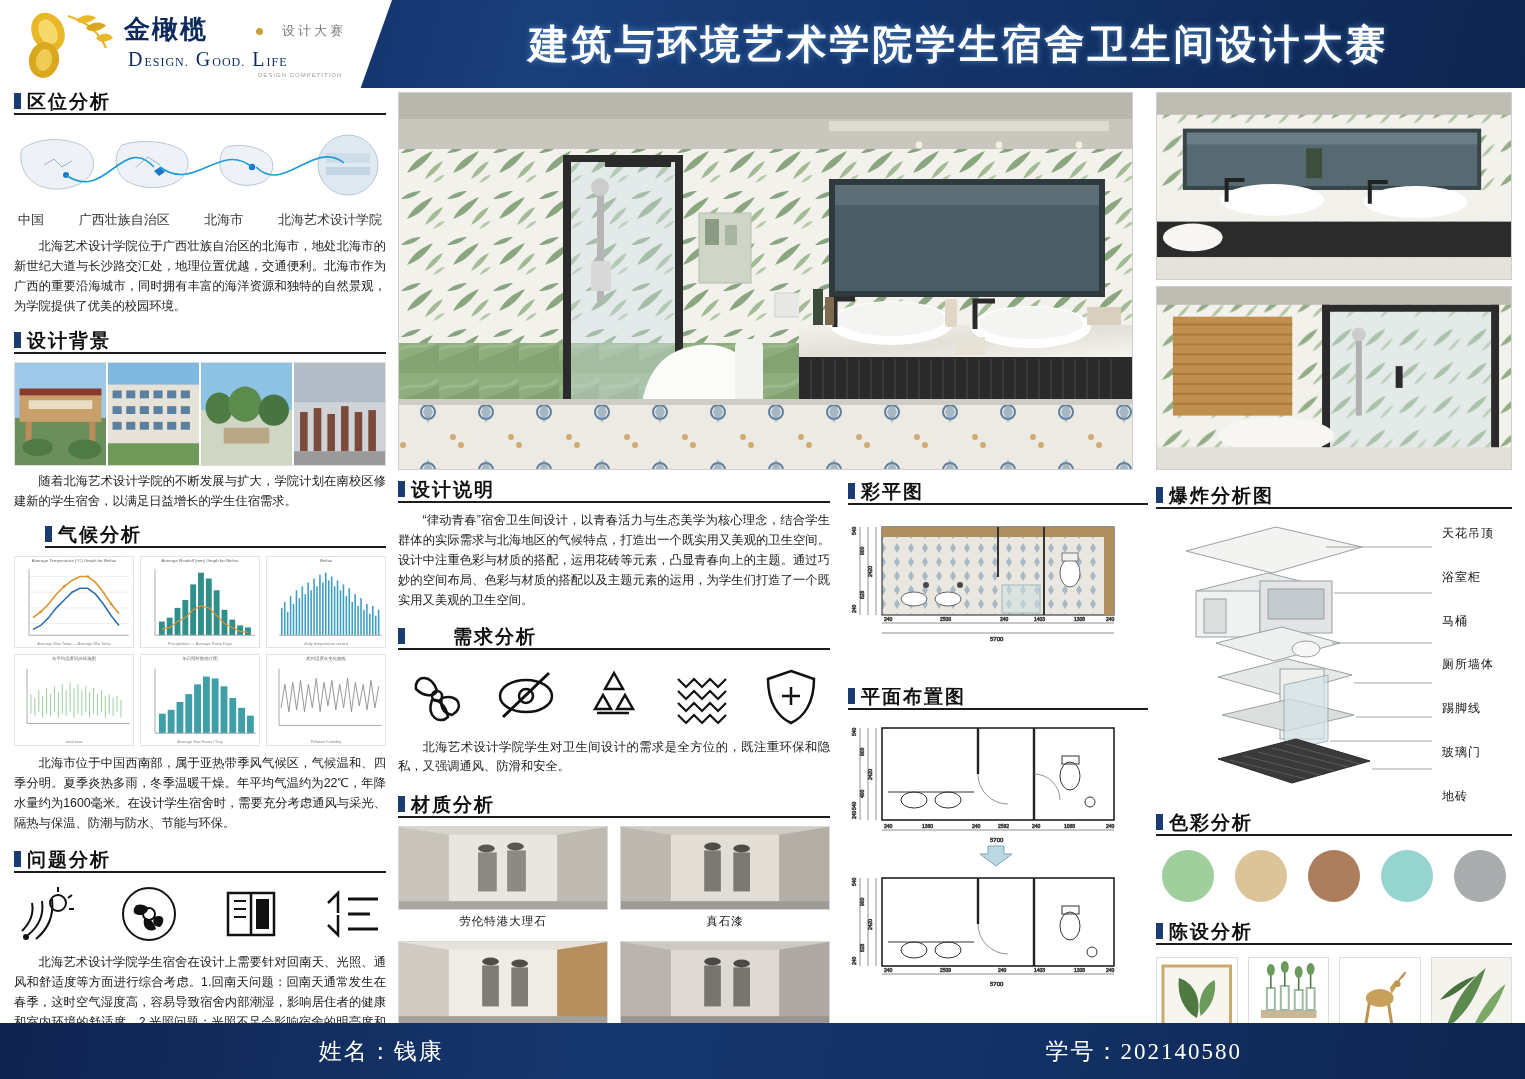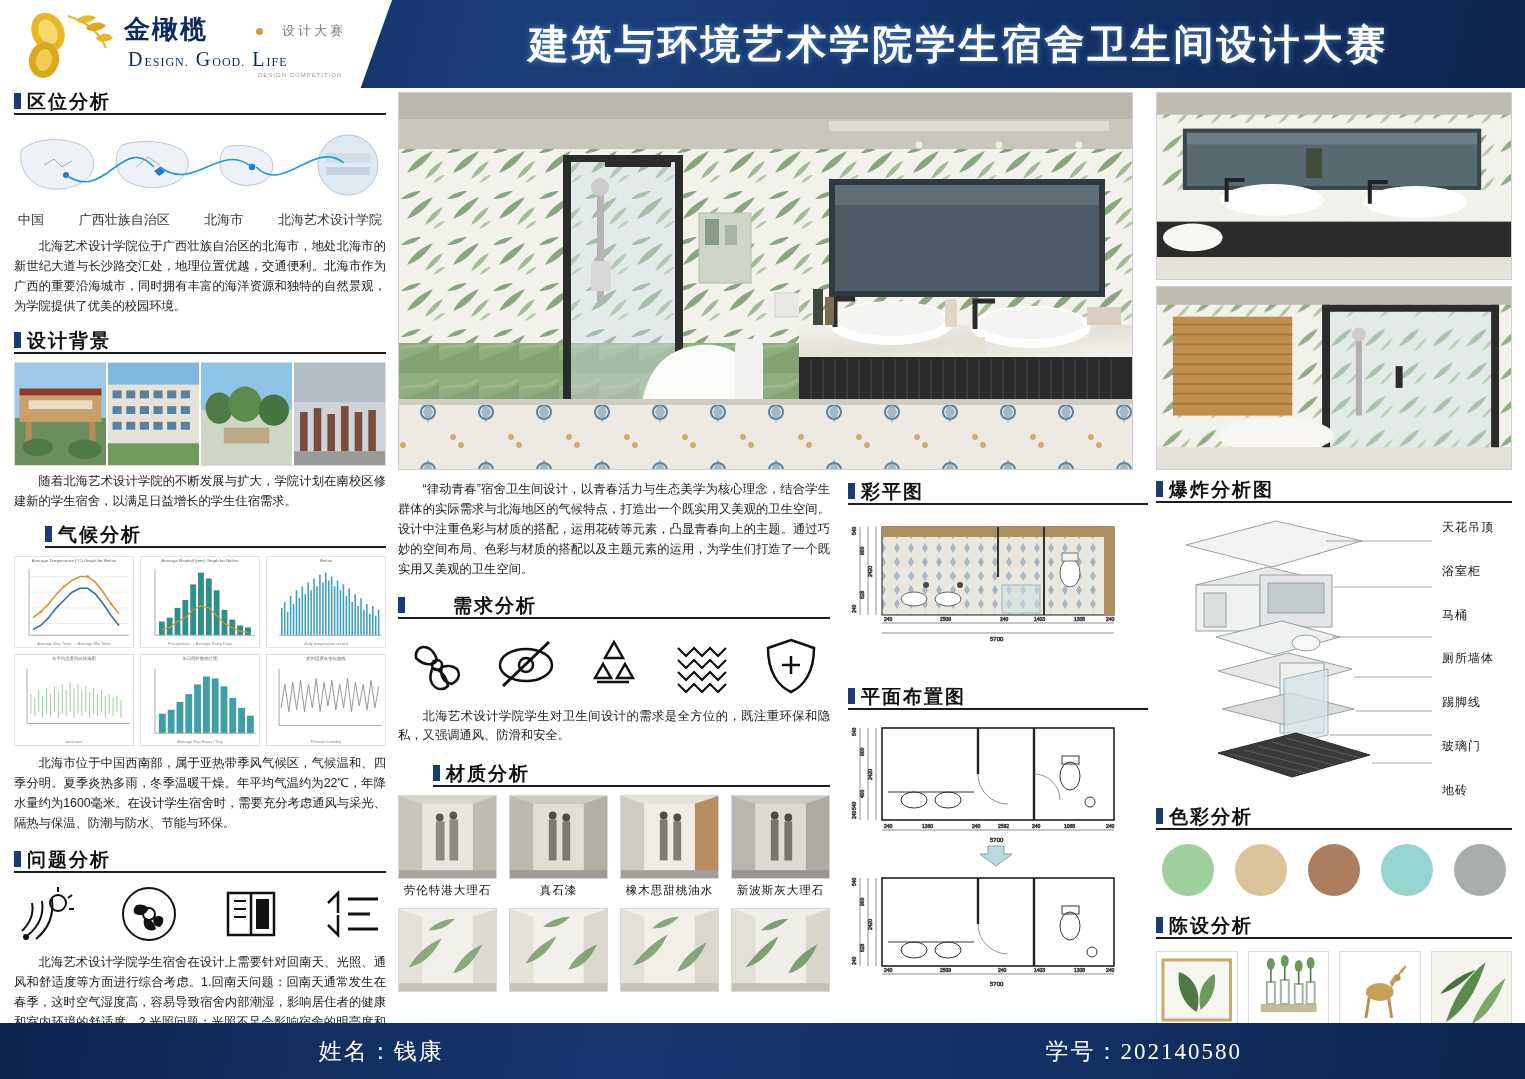--- a/index.html
+++ b/index.html
@@ -116,21 +116,21 @@
   }
   .ic { width:62px; height:62px; }
   
   .col-center { position:absolute; left:398px; top:4px; width:432px; }
   .hero-main {
     position:absolute; left:398px; top:4px; width:735px; height:378px;
     border:1px solid #cfcfcf; overflow:hidden; background:#c9c6bd;
   }
   .need-icons { display:flex; justify-content:space-between; align-items:center; height:76px; margin:6px 6px 4px; }
   .mat-grid {
-    display:grid; grid-template-columns:repeat(4,1fr); gap:12px; margin-top:4px;
+    display:grid; grid-template-columns:repeat(2,1fr); gap:12px; margin-top:4px;
   }
   .mat-cell { }
   .mat-box {
     height:84px; border:1px solid #d7d7d7; position:relative; overflow:hidden;
     background:linear-gradient(135deg,#efeeea,#d9d7d0);
   }
   .mat-cap {
     text-align:center; font-family:"Liberation Serif", serif;
     font-size:11.5px; color:#111; margin-top:4px; letter-spacing:1px;
   }
@@ -611,20 +611,24 @@
       <rect x="688" y="214" width="34" height="18" fill="#d8cfbe"></rect>
 
       <rect x="0" y="306" width="735" height="72" fill="url(#floortile)"></rect>
       <rect x="0" y="306" width="735" height="6" fill="#cfcdc5"></rect>
 
       <rect x="556" y="244" width="30" height="18" fill="#e6e2d6"></rect>
     </svg>
   </div>
 
   <div class="col-center" style="top:392px;">
+    <div class="sec-h">
+      <span class="bar"></span>
+      <span class="t">设计说明</span>
+    </div>
     <div class="body-txt">“律动青春”宿舍卫生间设计，以青春活力与生态美学为核心理念，结合学生群体的实际需求与北海地区的气候特点，打造出一个既实用又美观的卫生空间。设计中注重色彩与材质的搭配，运用花砖等元素，凸显青春向上的主题。通过巧妙的空间布局、色彩与材质的搭配以及主题元素的运用，为学生们打造了一个既实用又美观的卫生空间。</div>
 
     <div class="sec-h" style="margin-top:16px;gap:48px;">
       <span class="bar"></span>
       <span class="t">需求分析</span>
     </div>
     <div class="need-icons">
       <svg width="66" height="66" viewBox="0 0 66 66">
         <circle cx="33" cy="33" r="5" fill="none" stroke="#111" stroke-width="2.5"></circle>
         <path d="M33 28 C28 10 10 12 12 26 C20 34 30 34 33 28Z" fill="none" stroke="#111" stroke-width="2.5"></path>
@@ -651,21 +655,21 @@
         </g>
       </svg>
       <svg width="66" height="66" viewBox="0 0 66 66">
         <path d="M33 8 L56 16 C56 40 46 54 33 60 C20 54 10 40 10 16Z" fill="none" stroke="#111" stroke-width="2.5"></path>
         <line x1="33" y1="24" x2="33" y2="42" stroke="#111" stroke-width="2.5"></line>
         <line x1="24" y1="33" x2="42" y2="33" stroke="#111" stroke-width="2.5"></line>
       </svg>
     </div>
     <div class="body-txt">北海艺术设计学院学生对卫生间设计的需求是全方位的，既注重环保和隐私，又强调通风、防滑和安全。</div>
 
-    <div class="sec-h" style="margin-top:18px;margin-left:35px;">
+    <div class="sec-h" style="margin-top:18px;">
       <span class="bar"></span>
       <span class="t">材质分析</span>
     </div>
 
     <div class="mat-grid">
       <div class="mat-cell">
         <div class="mat-box">
           <svg viewBox="0 0 100 84" width="100%" height="100%" preserveAspectRatio="none">
             <rect width="100" height="84" fill="#d8d4cc"></rect>
             <polygon points="0,0 24,8 24,76 0,84" fill="#c8c4bb"></polygon>
@@ -971,21 +975,21 @@
         <rect x="166" y="18" width="178" height="7" fill="#2b2b2b"></rect>
         <rect x="240" y="80" width="7" height="22" fill="#2b2b2b"></rect>
         <rect x="200" y="50" width="6" height="80" fill="#b0b0b0"></rect>
         <circle cx="203" cy="48" r="7" fill="#cccccc"></circle>
 
         <ellipse cx="120" cy="150" rx="58" ry="18" fill="#f7f6f3"></ellipse>
         <rect x="0" y="162" width="356" height="22" fill="#e2e0d8"></rect>
       </svg>
     </div>
 
-    <div class="sec-h" style="margin-top:10px;">
+    <div class="sec-h" style="margin-top:16px;">
       <span class="bar"></span>
       <span class="t">爆炸分析图</span>
     </div>
     <div class="exp-wrap">
       <svg viewBox="0 0 356 290" width="356" height="290">
 
         <polygon points="30,34 120,10 206,30 116,56" fill="#f3f3f1" stroke="#9aa0a4"></polygon>
 
         <polygon points="40,74 112,56 176,72 104,92" fill="#e9eaea" stroke="#9aa0a4"></polygon>
         <rect x="40" y="74" width="64" height="46" fill="#f0f1f1" stroke="#9aa0a4"></rect>

